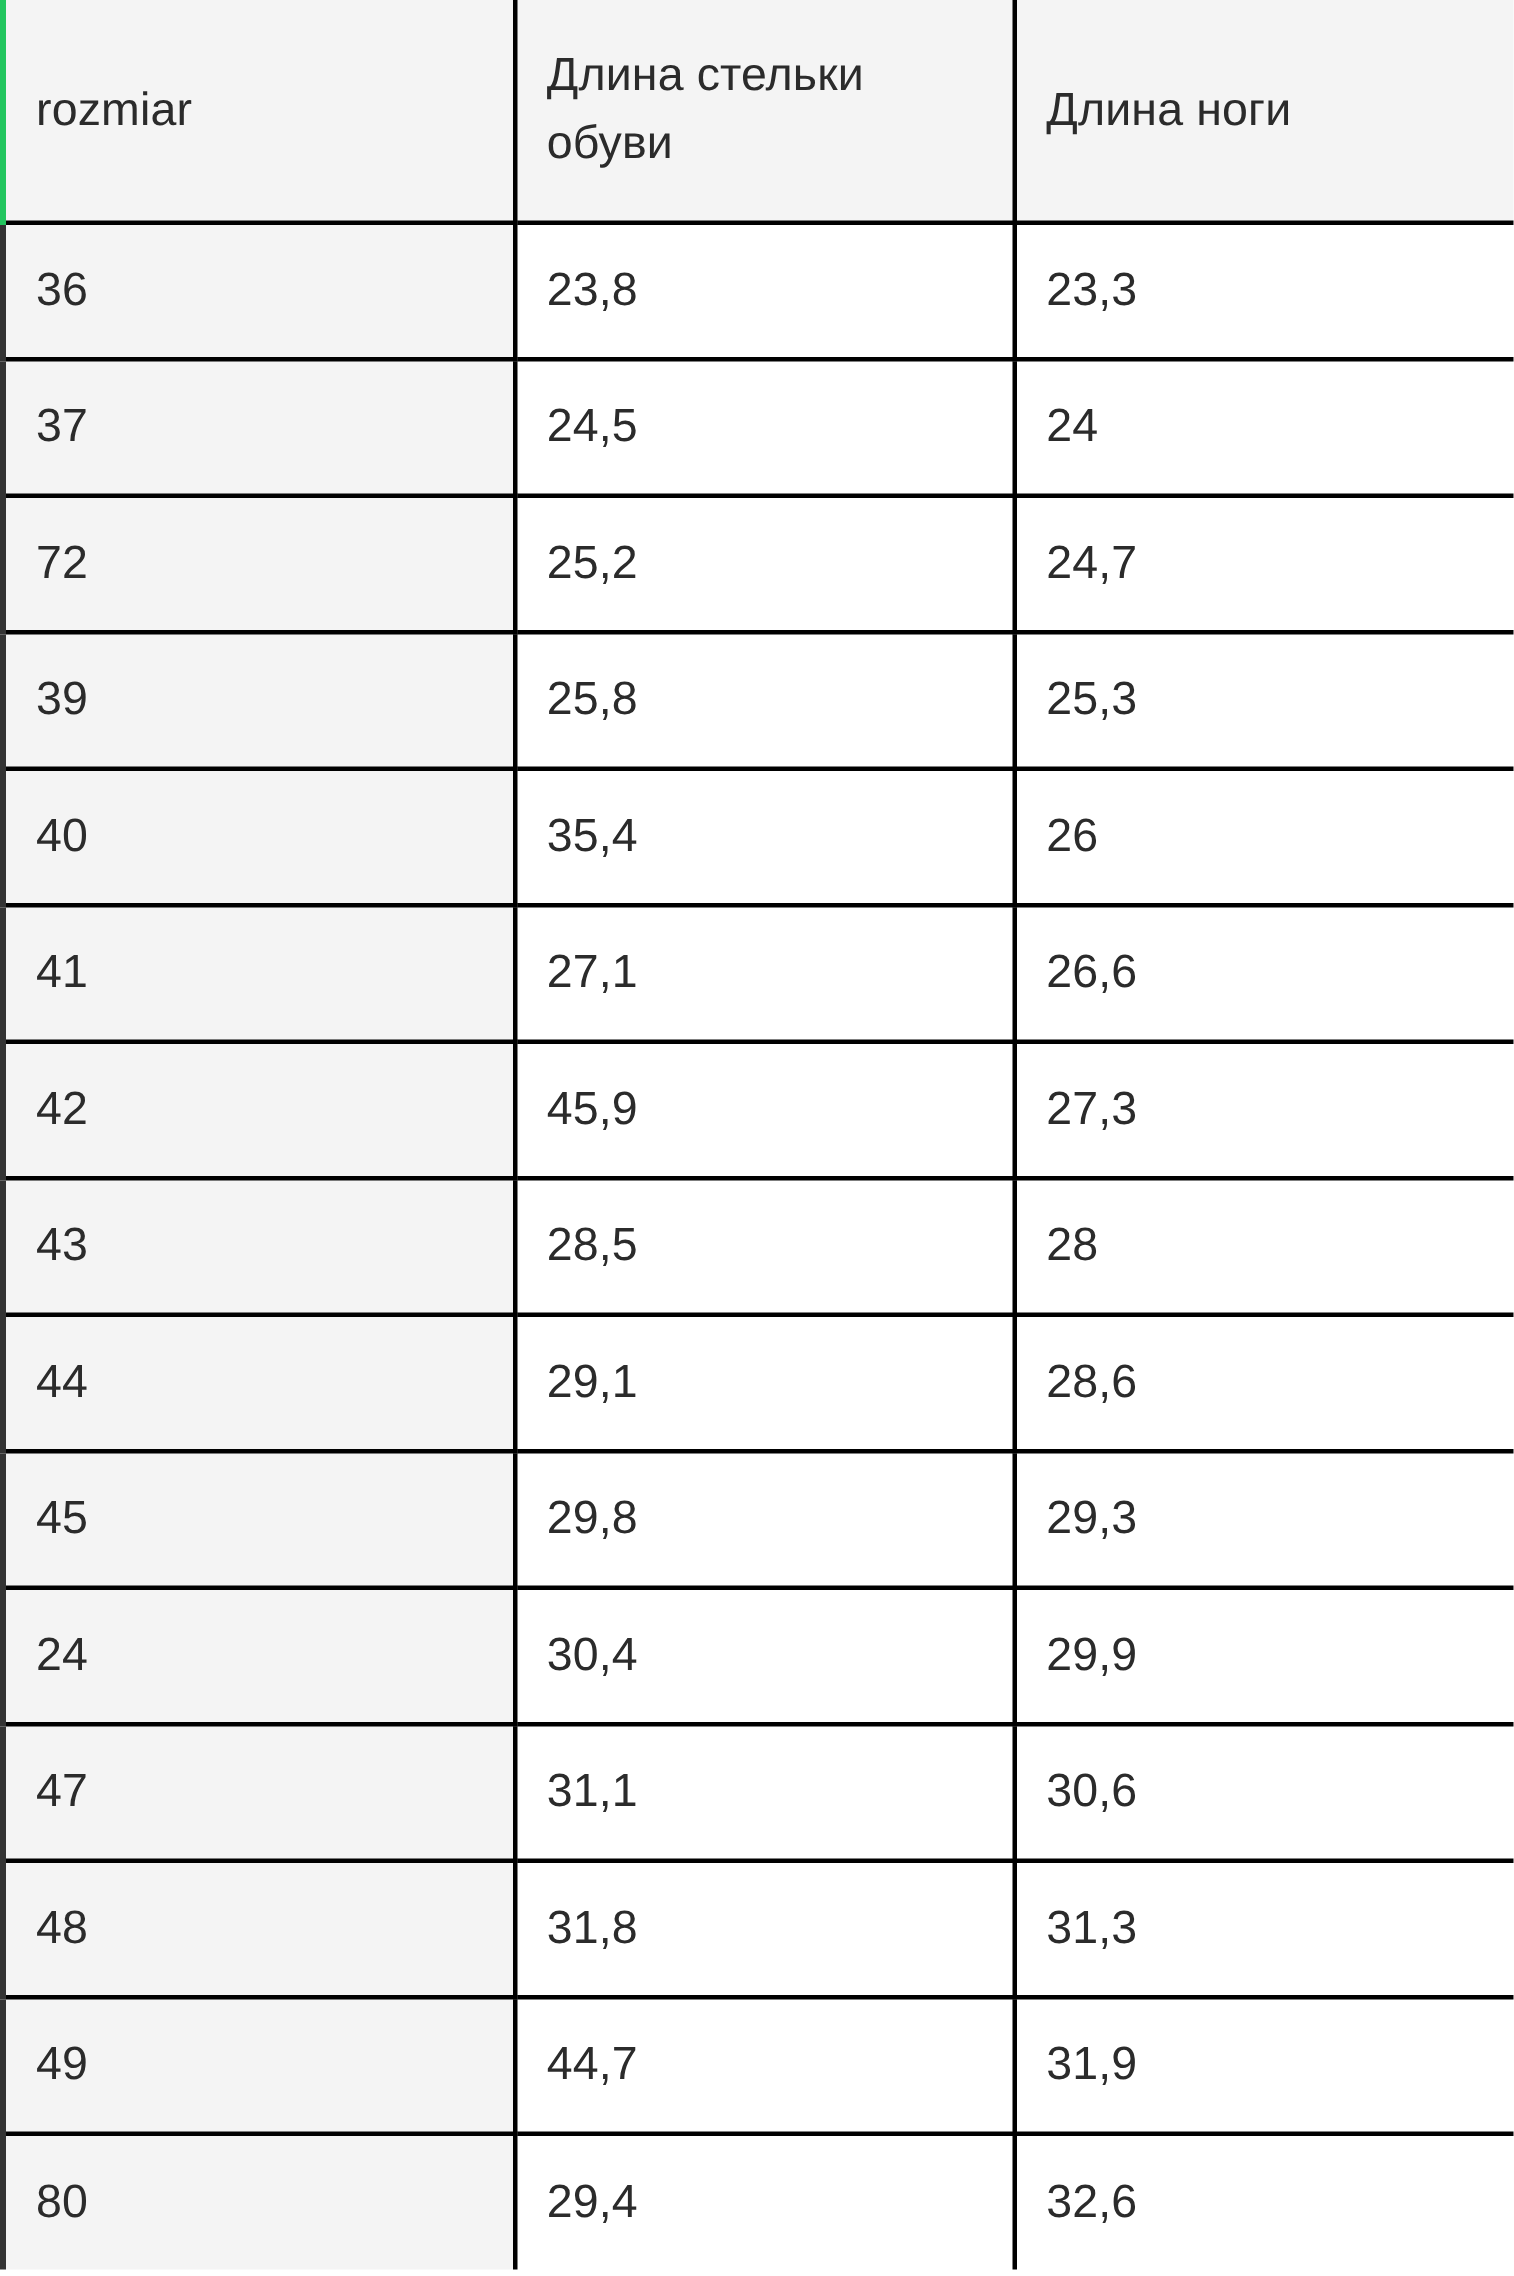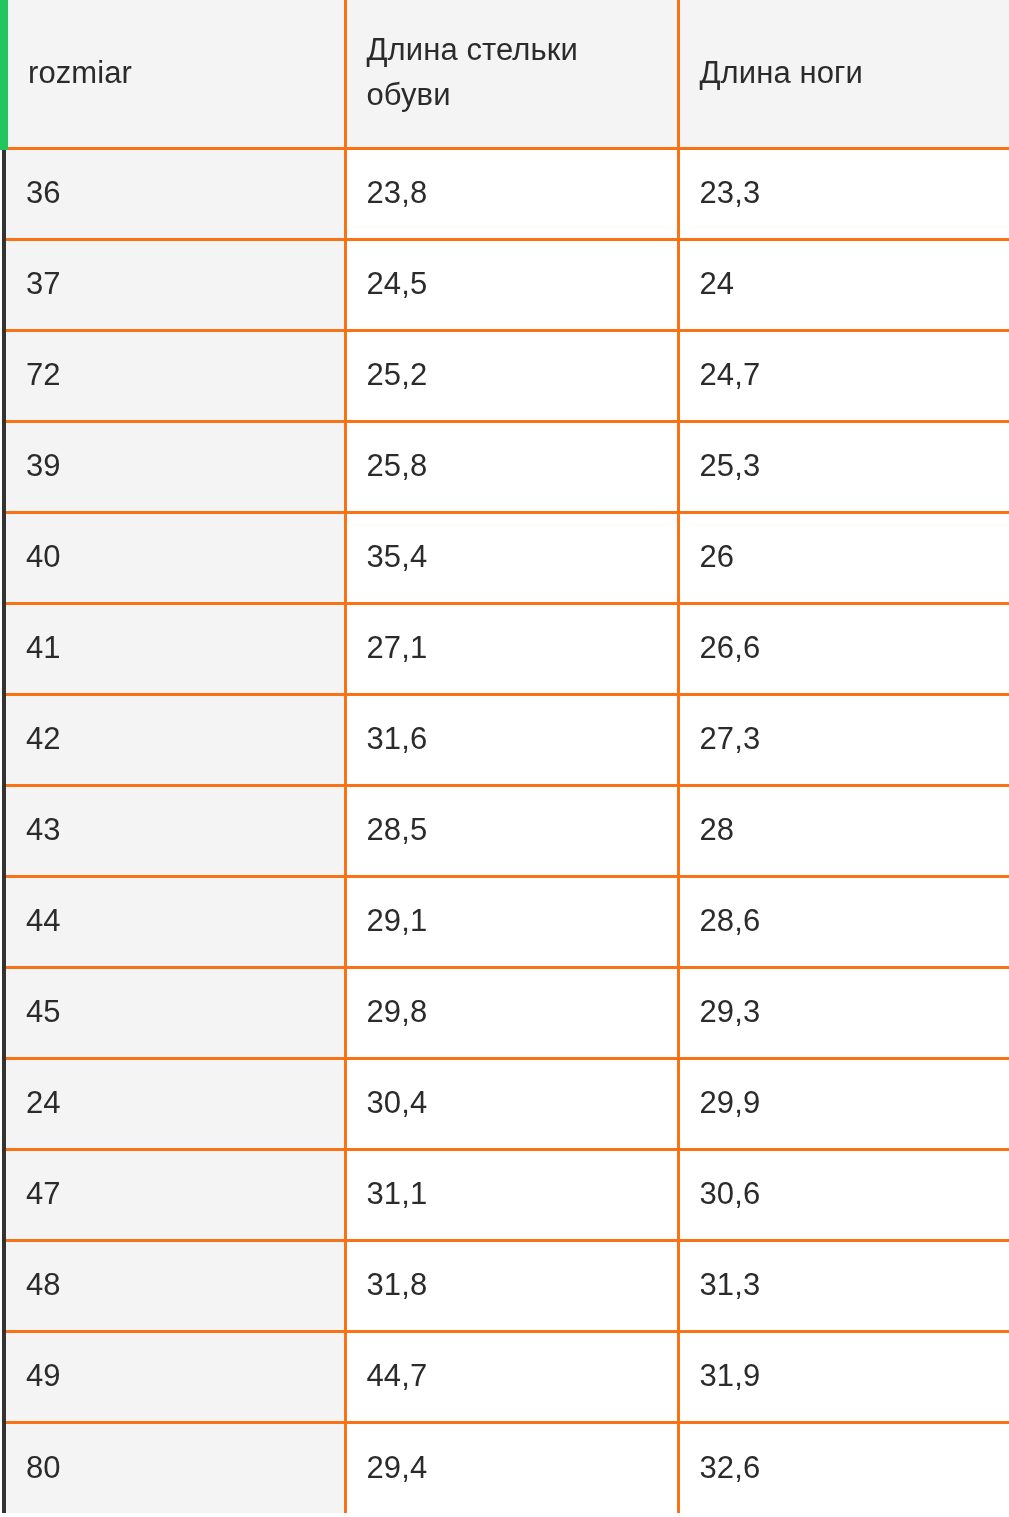--- a/index.html
+++ b/index.html
@@ -31,39 +31,39 @@
     padding: 0;
   }
 
   table.size-table col.c1 { width: 341px; }
   table.size-table col.c2 { width: 333px; }
   table.size-table col.c3 { width: 335px; }
 
   table.size-table th,
   table.size-table td {
     box-sizing: border-box;
-    border: 3px solid #f97316;
+    border: 3px solid #000000;
     padding: 0 20px;
     text-align: left;
     vertical-align: middle;
     font-weight: normal;
     font-size: 31px;
     line-height: 1.45;
     letter-spacing: 0.1px;
     color: #2b2b2b;
     background: #ffffff;
   }
 
   
   table.size-table thead th {
     height: 148px;
     background: #f4f4f4;
     border-top: none;
   }
-  table.size-table thead th.h1 { border-left: 8px solid #22c55e; }
+  table.size-table thead th.h1 { border-left: 4px solid #22c55e; }
   table.size-table thead th.h3 { border-right: 3px solid #333333; }
 
   
   table.size-table tbody td {
     height: 91px;
   }
   
   table.size-table tbody td.col-size,
   table.size-table thead th.h1 {
     background: #f4f4f4;
@@ -123,21 +123,21 @@
           <td class="col-insole">35,4</td>
           <td class="col-foot">26</td>
         </tr>
         <tr>
           <td class="col-size">41</td>
           <td class="col-insole">27,1</td>
           <td class="col-foot">26,6</td>
         </tr>
         <tr>
           <td class="col-size">42</td>
-          <td class="col-insole">31,6</td>
+          <td class="col-insole">45,9</td>
           <td class="col-foot">27,3</td>
         </tr>
         <tr>
           <td class="col-size">43</td>
           <td class="col-insole">28,5</td>
           <td class="col-foot">28</td>
         </tr>
         <tr>
           <td class="col-size">44</td>
           <td class="col-insole">29,1</td>

